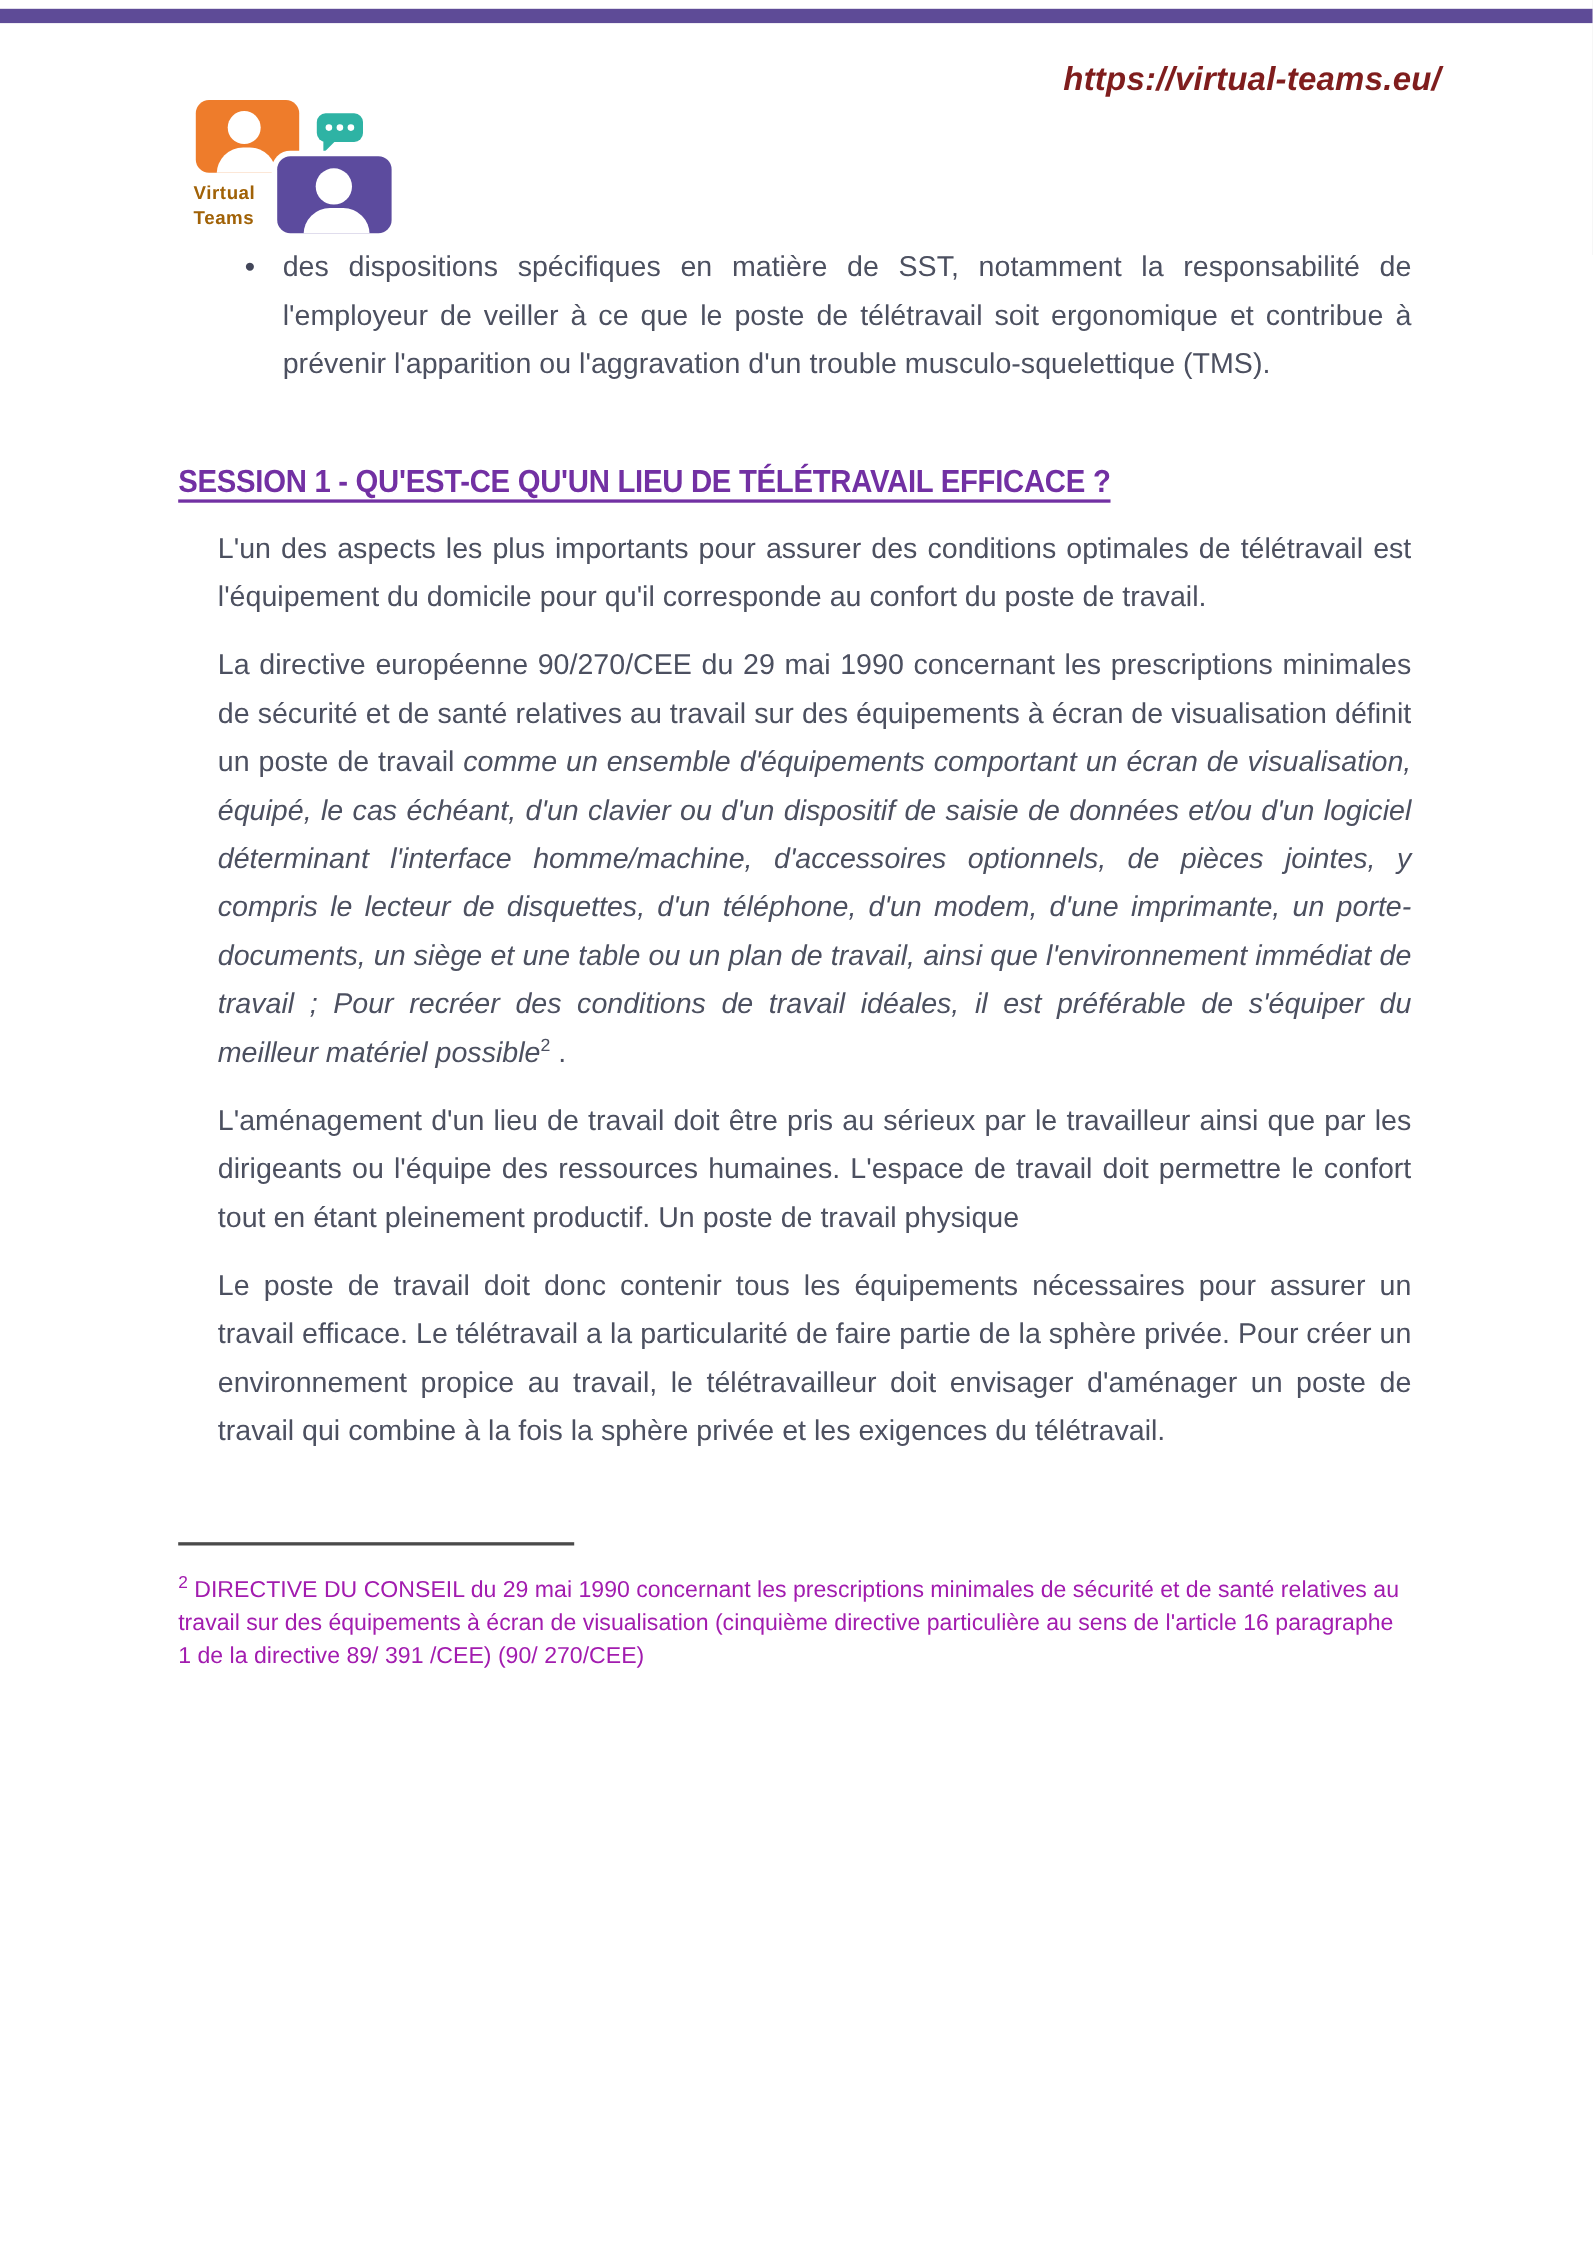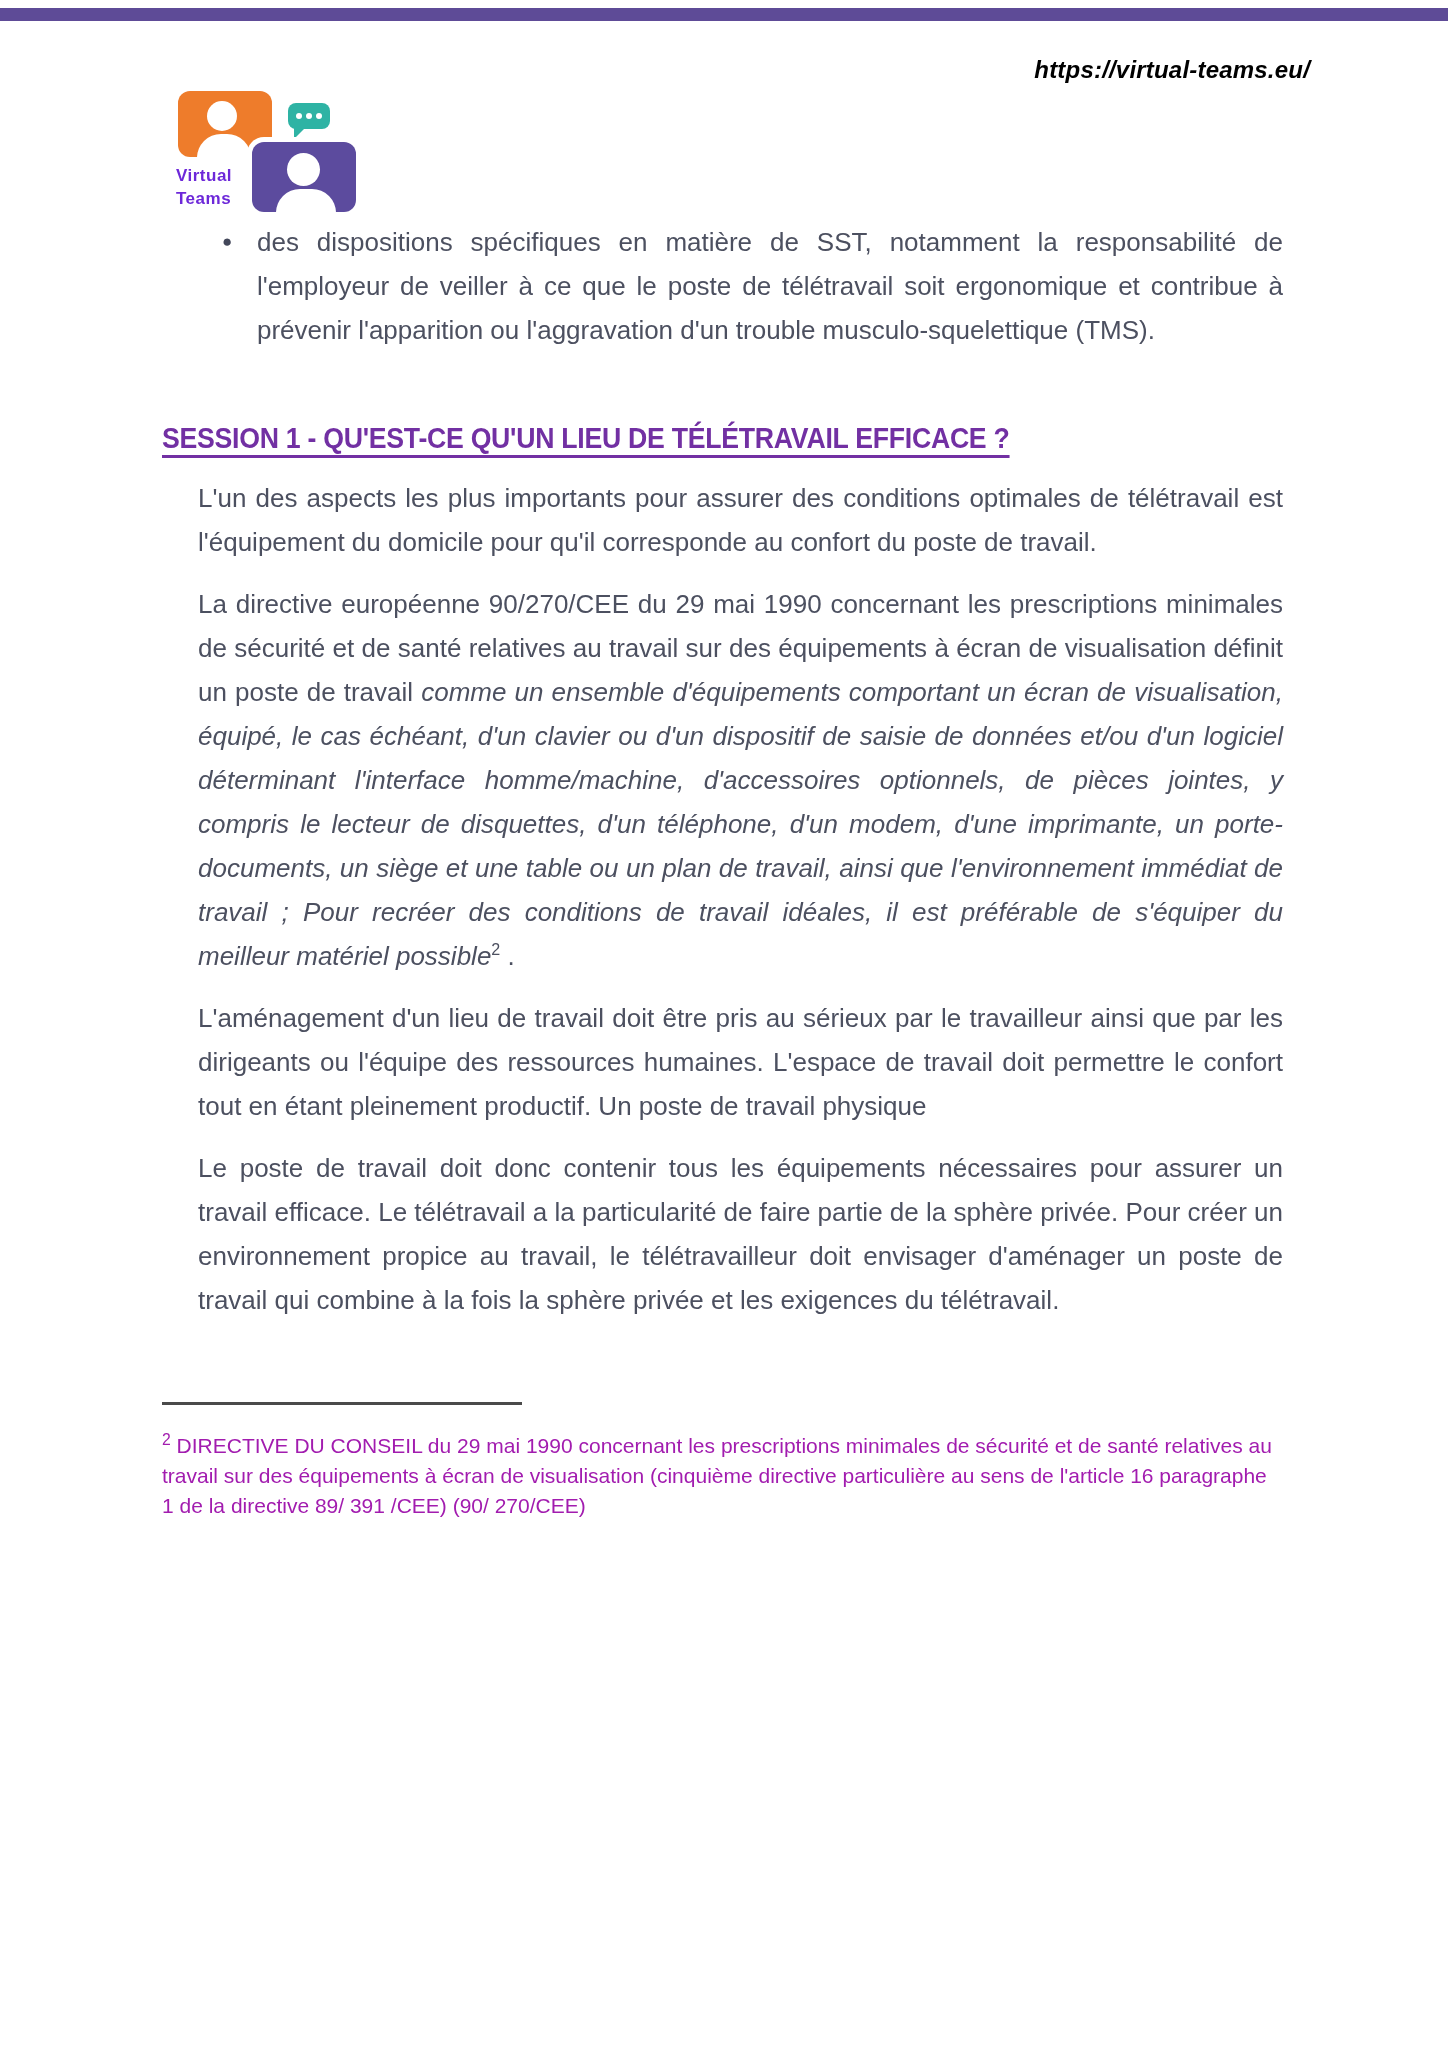--- a/index.html
+++ b/index.html
@@ -5,40 +5,40 @@
   html,body{margin:0;padding:0;background:#e8e8e8;}
   .page{
     position:relative;width:1448px;height:2048px;background:#ffffff;
     margin:0 auto;overflow:hidden;
     font-family:"Liberation Sans",sans-serif;
   }
   .topbar{position:absolute;top:8px;left:0;width:1448px;height:13px;background:#5e4b97;}
   
   .site-url{
     position:absolute;top:56px;right:138px;
-    font-size:24px;font-weight:bold;font-style:italic;color:#000000;
+    font-size:30px;font-weight:bold;font-style:italic;color:#7f1d1d;
     text-decoration:none;letter-spacing:.2px;
   }
   .logo{position:absolute;left:176px;top:88px;width:190px;height:132px;}
   .logo .sq{position:absolute;border-radius:12px;overflow:hidden;}
   .logo .sq.orange{left:2px;top:3px;width:94px;height:66px;background:#ee7c2b;z-index:1;}
   .logo .sq.purple{left:76px;top:54px;width:104px;height:70px;background:#5c4b9e;z-index:3;box-shadow:0 0 0 5px #ffffff;}
   .person-head{position:absolute;background:#ffffff;border-radius:50%;}
   .person-body{position:absolute;background:#ffffff;border-radius:28px 28px 0 0;}
   .sq.orange .person-head{left:29px;top:10px;width:30px;height:30px;}
   .sq.orange .person-body{left:19px;top:43px;width:54px;height:24px;}
   .sq.purple .person-head{left:35px;top:11px;width:33px;height:33px;}
   .sq.purple .person-body{left:24px;top:47px;width:60px;height:24px;}
   .bubble{position:absolute;left:112px;top:15px;width:42px;height:26px;background:#2eb3a4;border-radius:8px;z-index:2;}
   .bubble .dots{position:absolute;left:0;top:0;width:100%;height:100%;display:flex;align-items:center;justify-content:center;gap:4px;}
   .bubble .dot{width:6px;height:6px;background:#ffffff;border-radius:50%;}
   .bubble .tail{position:absolute;left:6px;bottom:-10px;width:0;height:0;
     border-top:12px solid #2eb3a4;border-right:12px solid transparent;}
   .logo-text{position:absolute;left:0;top:76px;z-index:4;
-    font-size:17px;font-weight:bold;color:#6d28d9;line-height:23px;letter-spacing:.5px;}
+    font-size:17px;font-weight:bold;color:#a16207;line-height:23px;letter-spacing:.5px;}
   
   .content{position:absolute;left:0;top:0;width:1448px;height:2048px;
     padding:0 165px 0 162px;box-sizing:border-box;color:#4c5060;}
   .body-text{font-size:26px;line-height:44px;text-align:justify;margin:0;}
   .bullet-item{position:relative;margin-top:220px;padding-left:95px;}
   .bullet-marker{position:absolute;left:60px;top:0;font-size:17px;line-height:44px;color:#43475a;}
   .section-heading{
     margin:66px 0 0 0;font-size:29px;font-weight:bold;color:#7230a3;line-height:40px;
     letter-spacing:-.3px;white-space:nowrap;
     text-decoration:underline;text-decoration-thickness:3px;text-underline-offset:7px;

